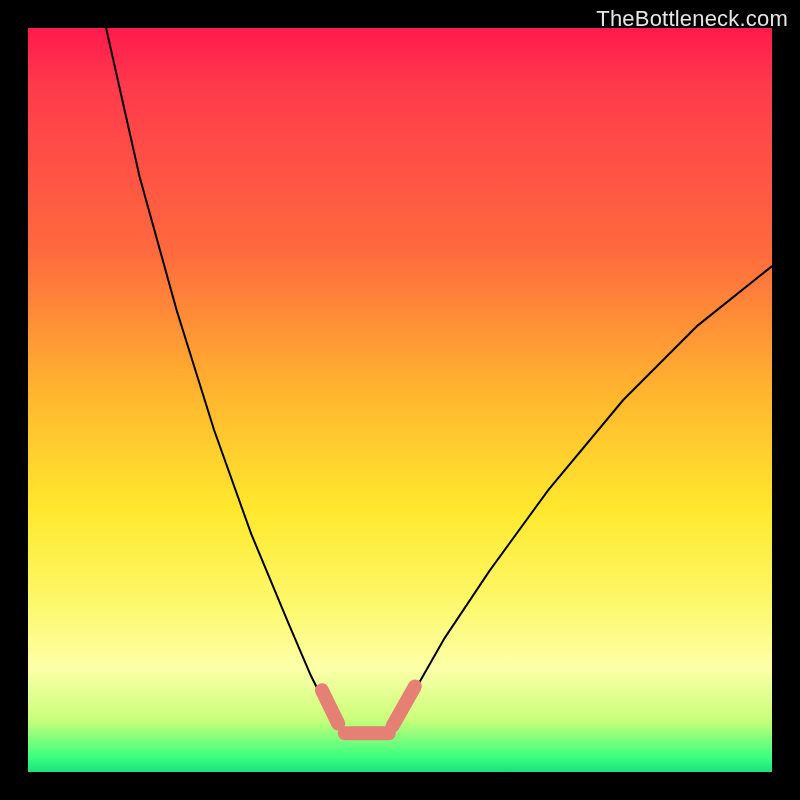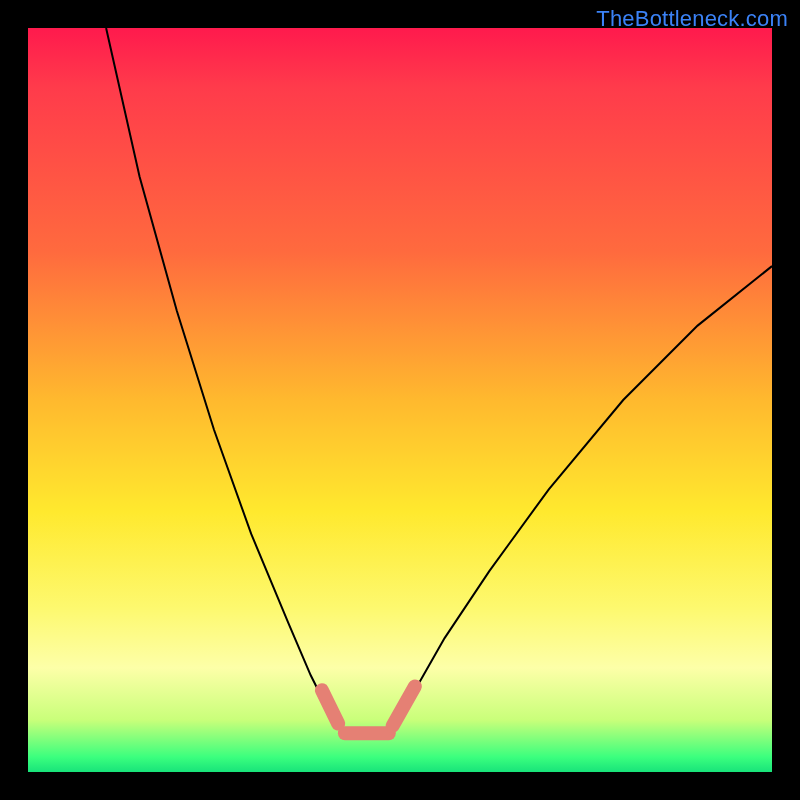--- a/index.html
+++ b/index.html
@@ -36,21 +36,21 @@
       #fdffa8 86%,
       #c9ff7a 93%,
       #3bff7e 98%,
       #18e37a 100%
     );
   }
   .watermark {
     position: absolute;
     top: 6px;
     right: 12px;
-    color: #3b82f6;
+    color: #e5e5e5;
     font-size: 22px;
     letter-spacing: 0.2px;
     font-weight: 400;
   }
   svg.curves {
     position: absolute;
     left: 0;
     top: 0;
     width: 744px;
     height: 744px;

